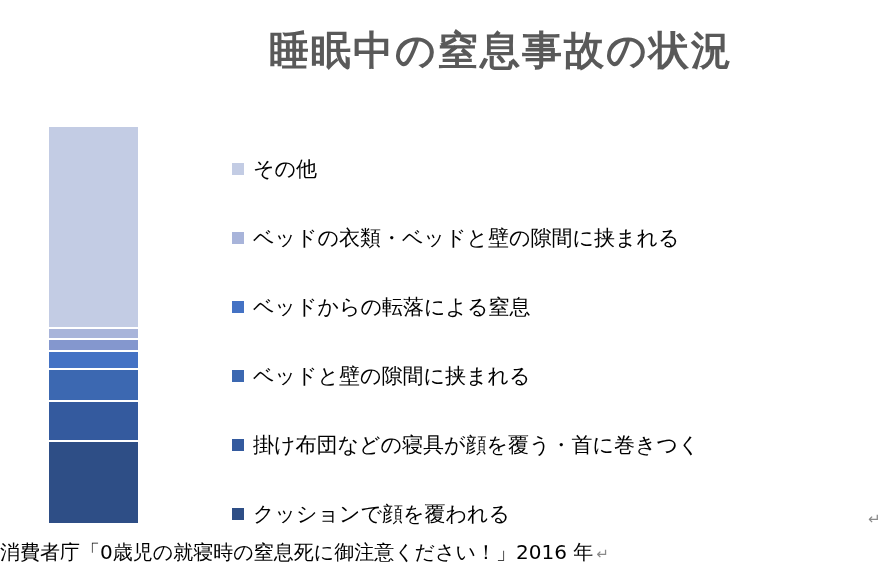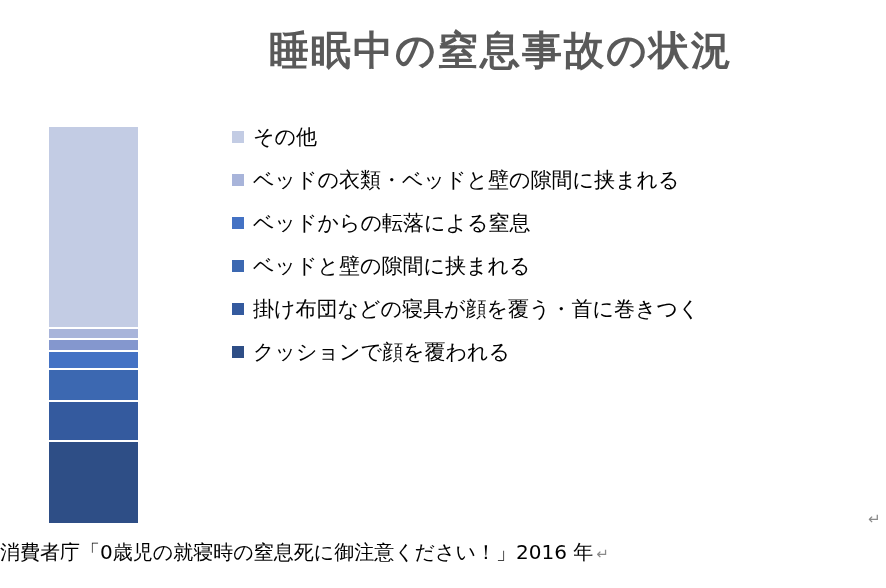--- a/index.html
+++ b/index.html
@@ -35,24 +35,24 @@
     flex-direction: column;
     row-gap: 2px;
   }
   .bar-seg {
     width: 100%;
     flex-basis: 0;
   }
   .legend {
     position: absolute;
     left: 232px;
-    top: 124px;
+    top: 156px;
     display: flex;
     flex-direction: column;
-    row-gap: 17px;
+    row-gap: 43px;
   }
   .legend-item {
     display: flex;
     align-items: center;
     height: 26px;
   }
   .legend-swatch {
     width: 12px;
     height: 12px;
     margin-right: 9px;

